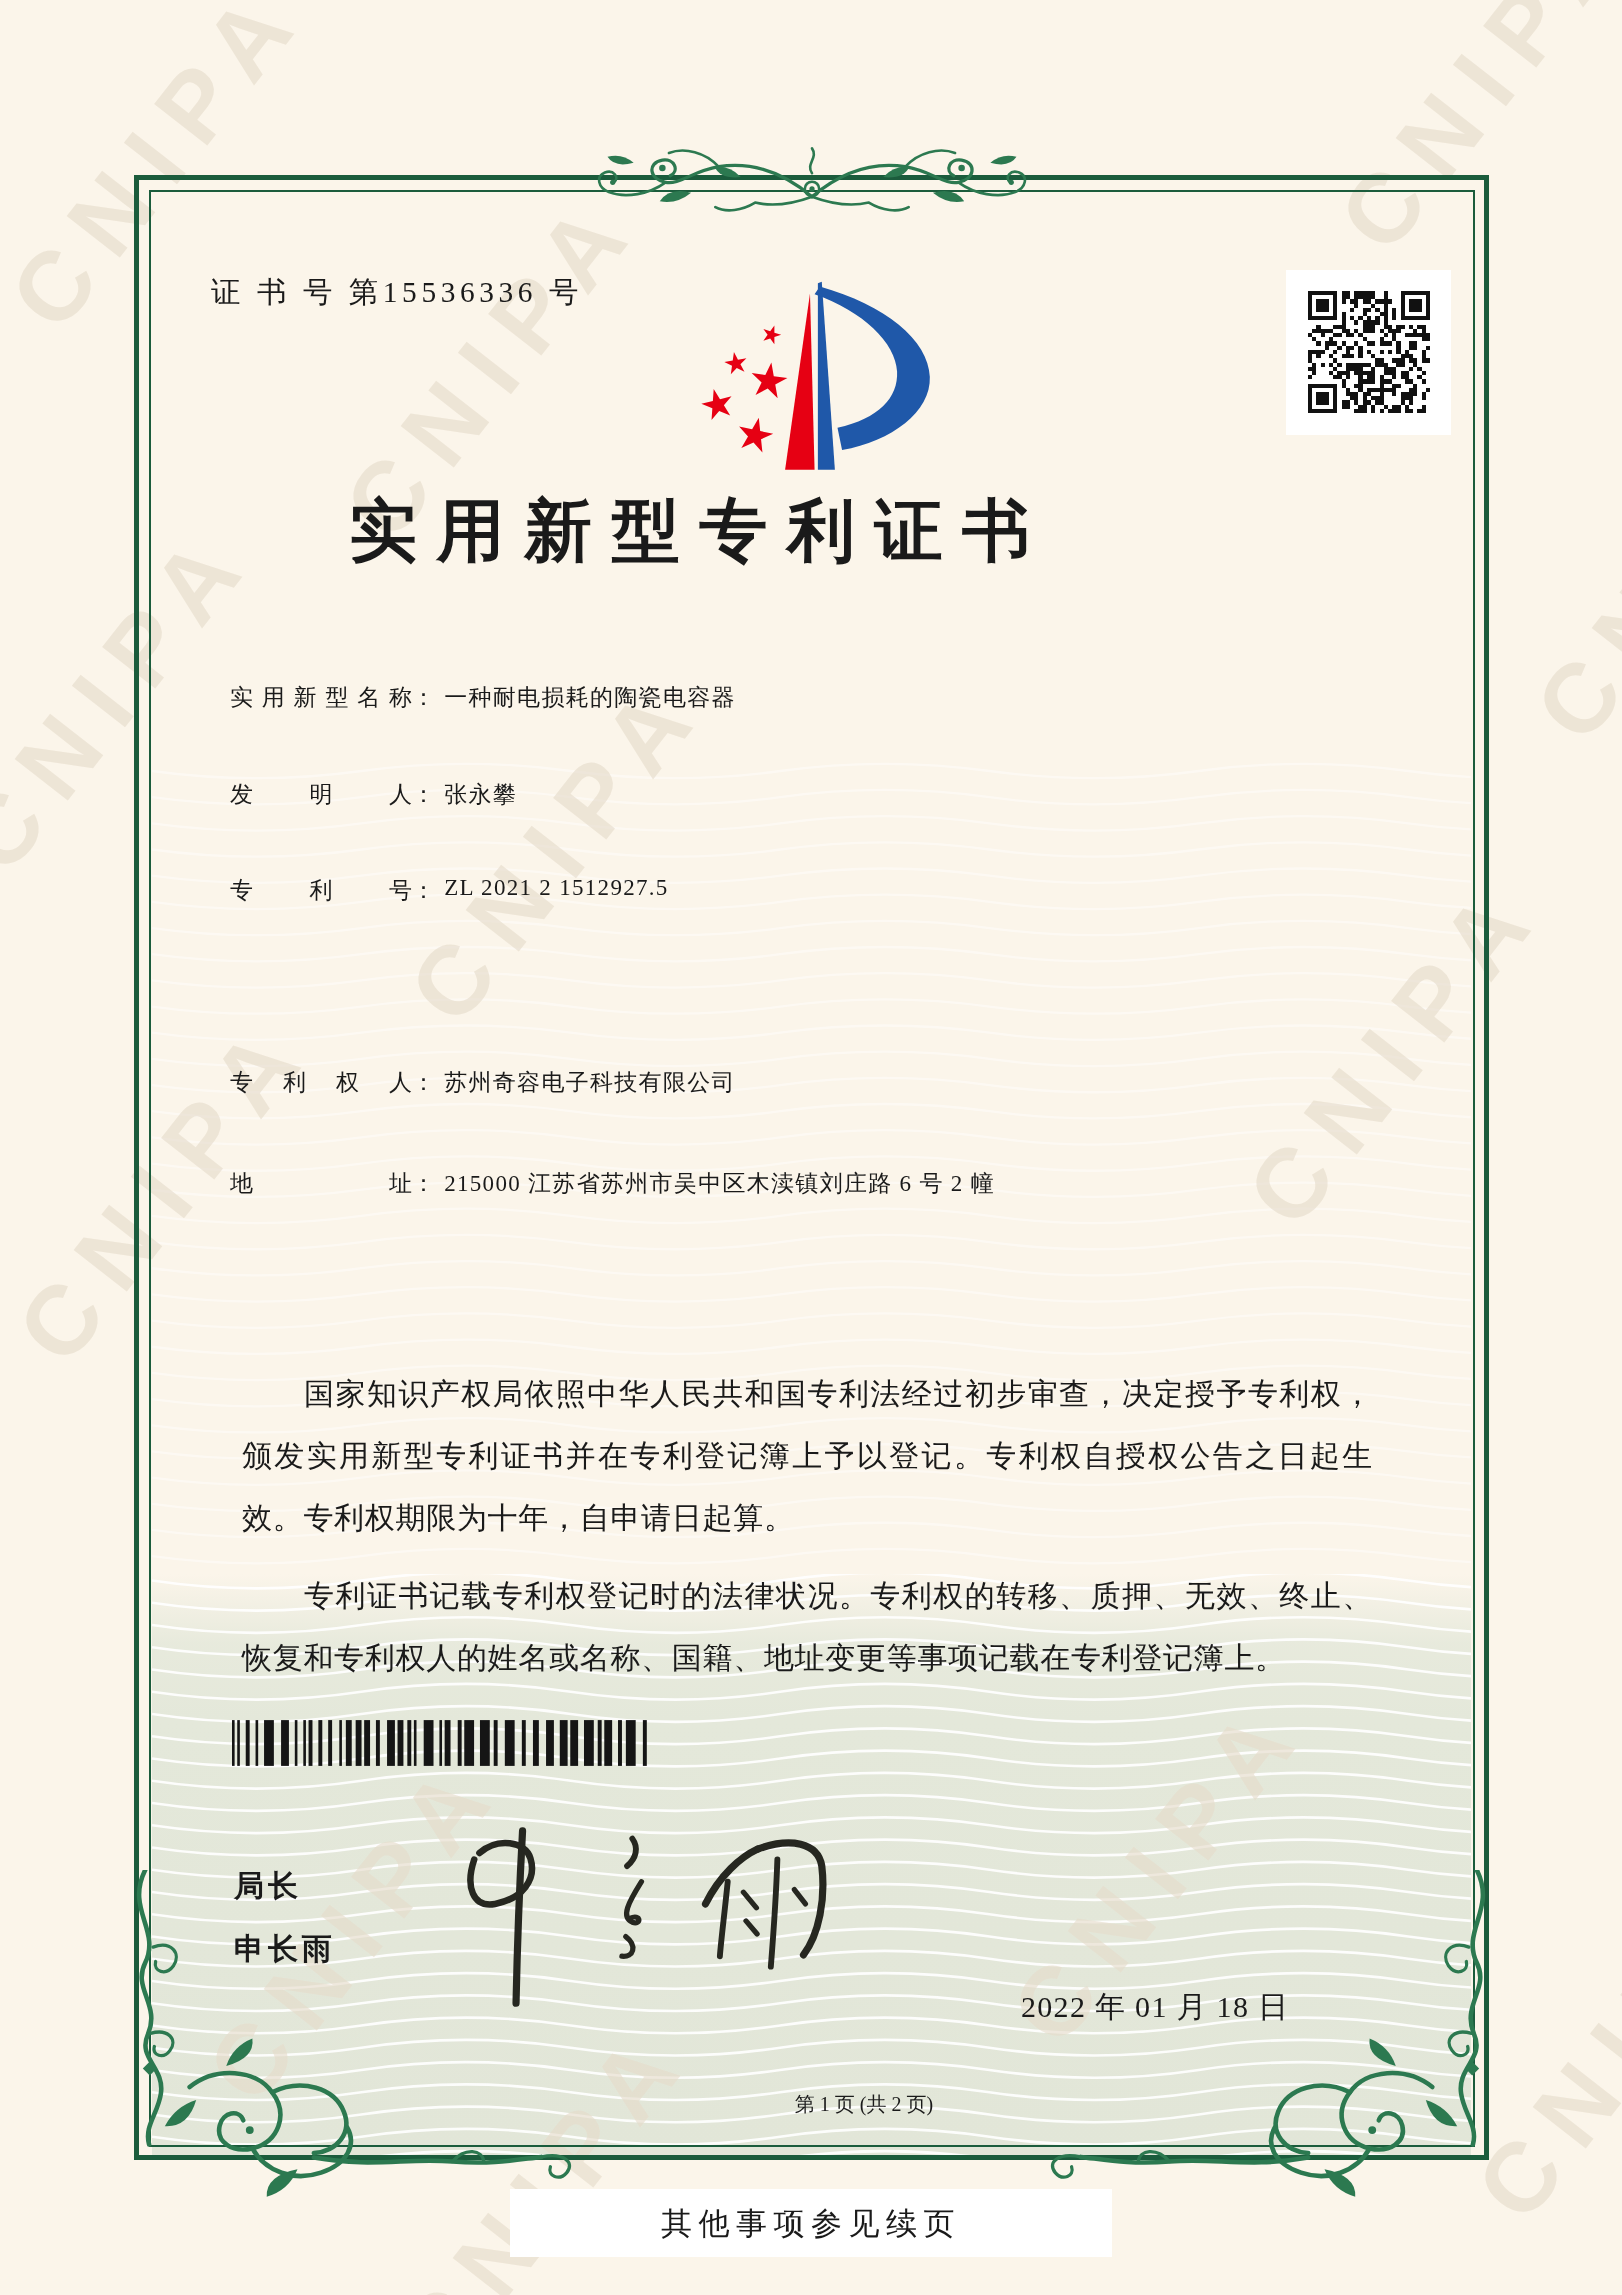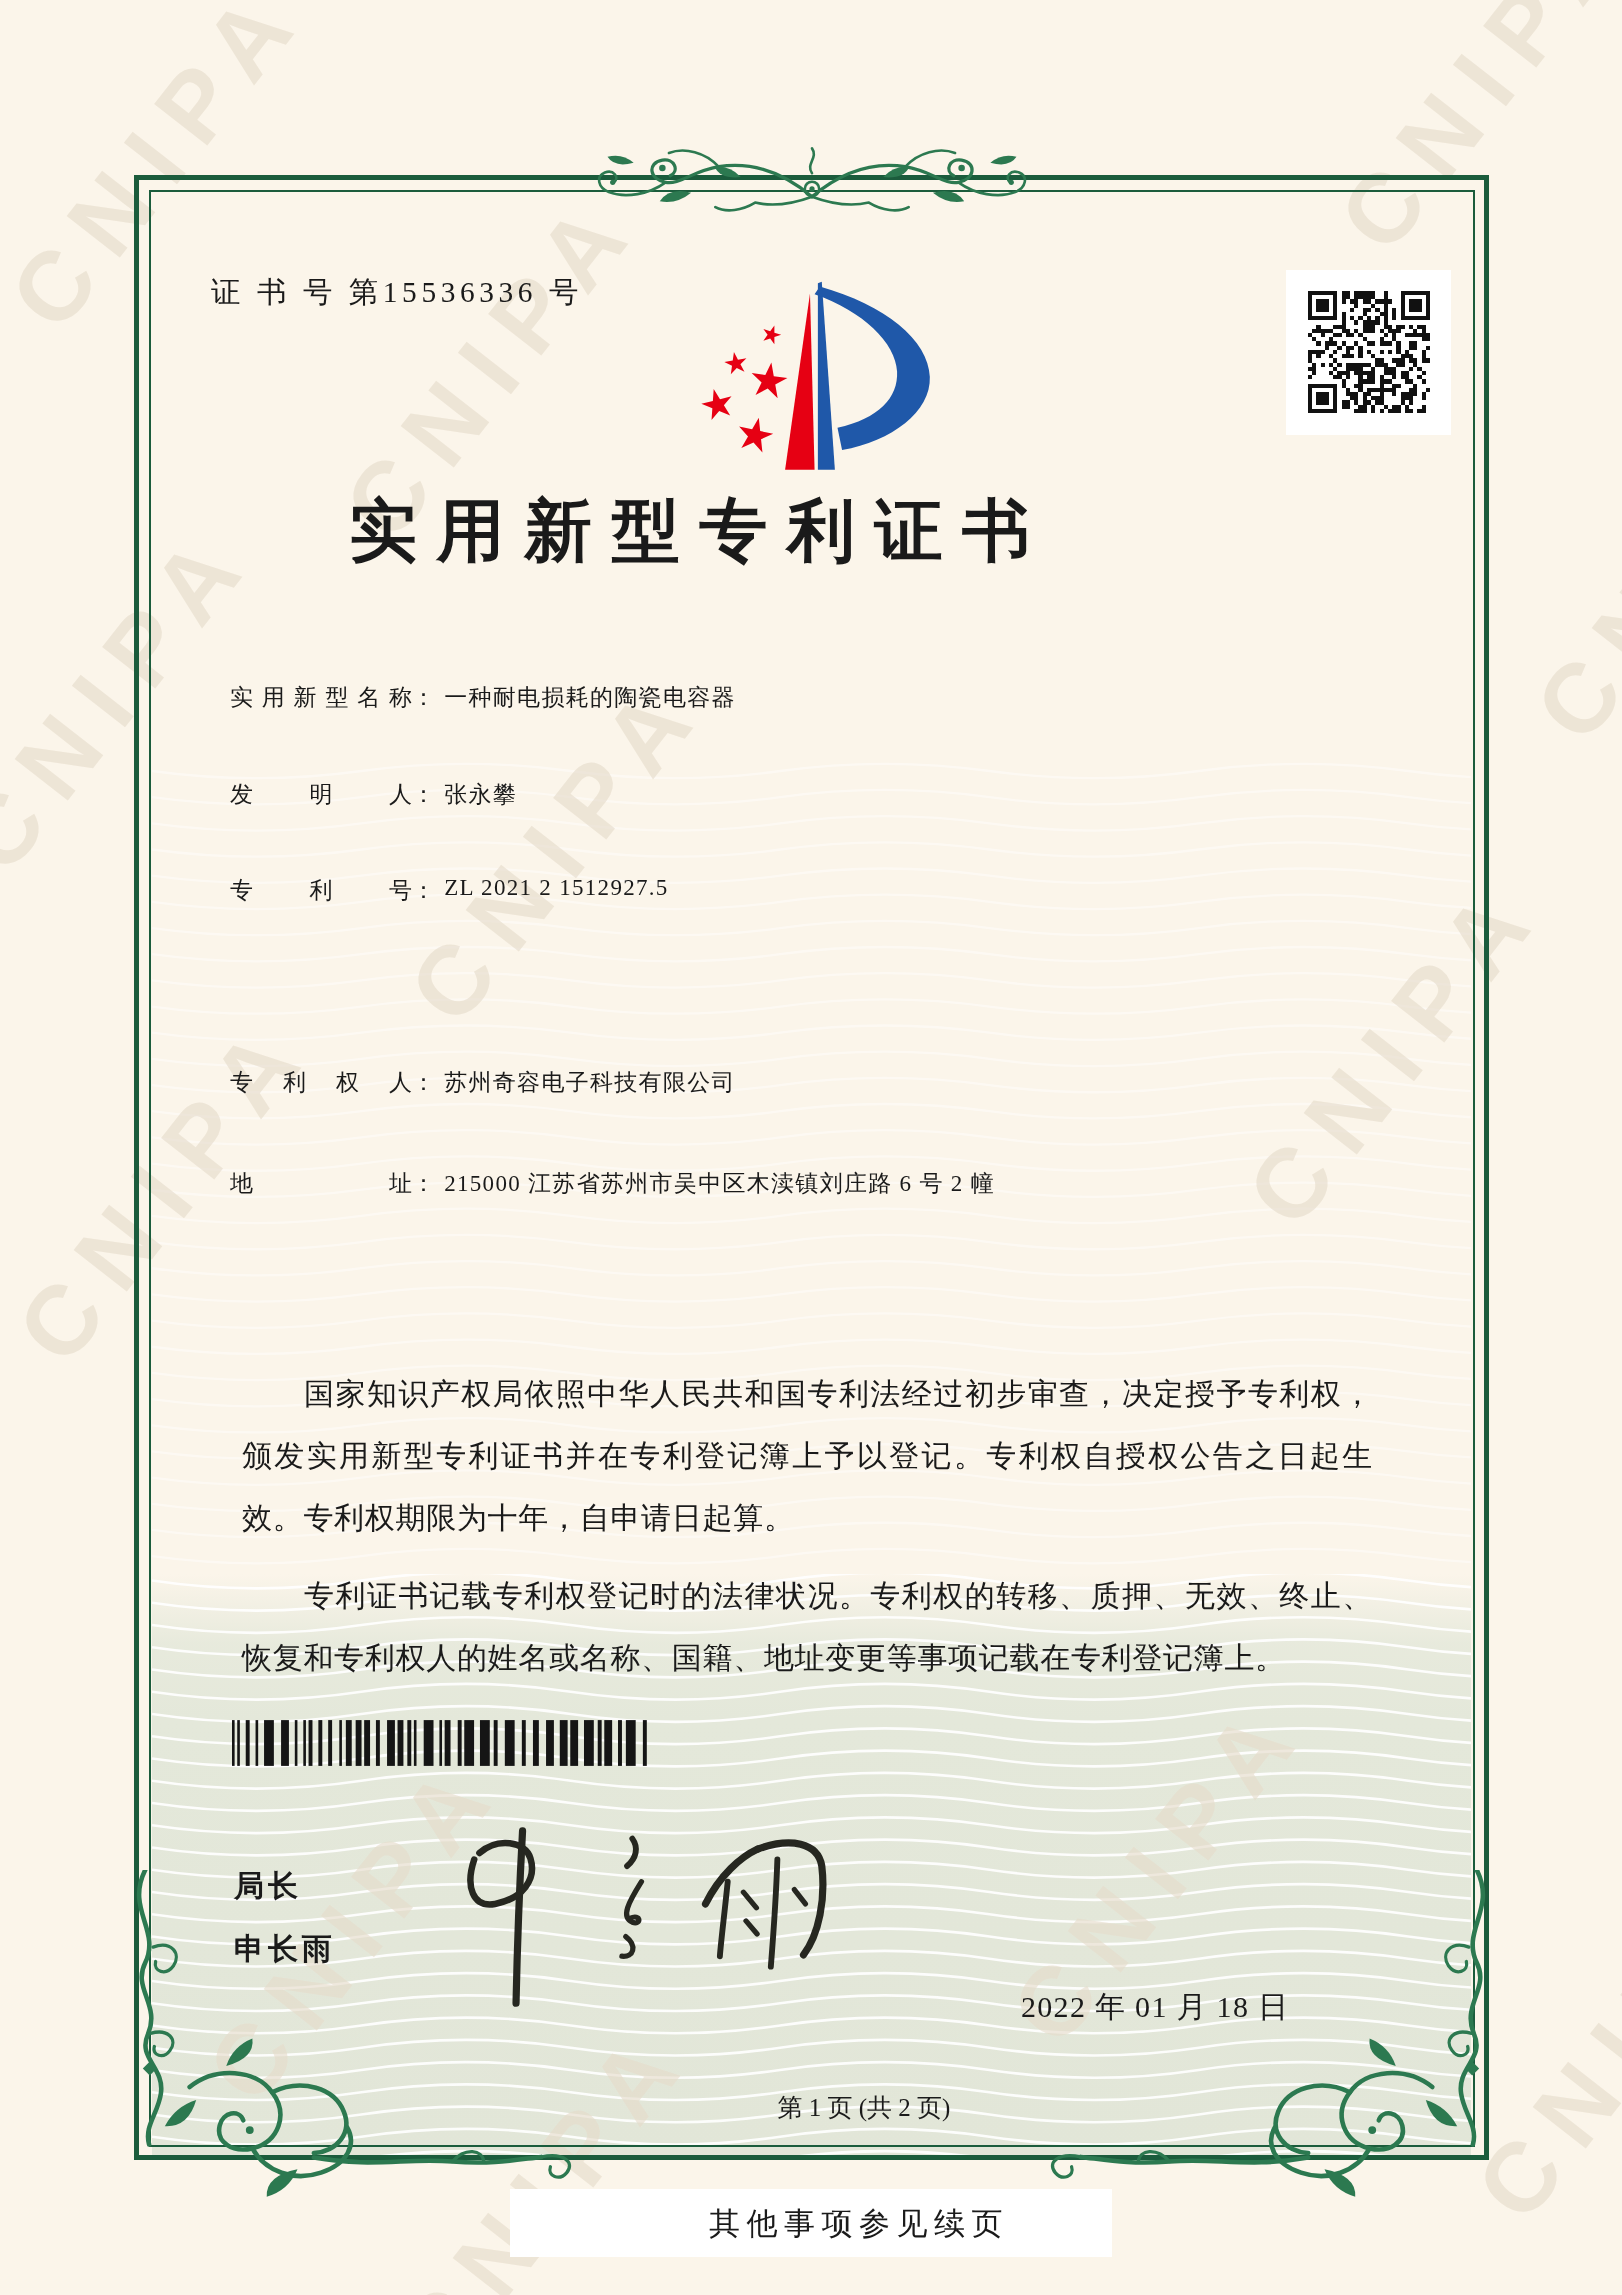--- a/index.html
+++ b/index.html
@@ -57,23 +57,23 @@
     position:absolute;left:226px;top:1347px;width:1163px;z-index:30;
     font-size:30px;line-height:62px;text-align:justify;letter-spacing:0.7px;
   }
   .body-text p{margin:16px;text-indent:62px;}
   
   .barcode{position:absolute;left:232px;top:1720px;z-index:30;}
   .officer-title{position:absolute;left:234px;top:1866px;font-size:30px;font-weight:bold;letter-spacing:3.9px;z-index:30;text-align:right;}
   .officer-name{position:absolute;left:234px;top:1929px;font-size:30px;font-weight:bold;letter-spacing:3.9px;z-index:30;}
   .signature{position:absolute;left:445px;top:1819px;z-index:31;}
   .sign-date{position:absolute;left:1021px;top:1987px;font-size:30px;letter-spacing:1.3px;z-index:30;}
-  .page-no{position:absolute;left:152px;top:2091px;width:1424px;text-align:center;font-size:25px;z-index:30;}
+  .page-no{position:absolute;left:152px;top:2091px;width:1424px;text-align:center;font-size:20px;z-index:30;}
   .footer-box{position:absolute;left:510px;top:2189px;width:602px;height:68px;background:#ffffff;z-index:30;}
-  .footer-note{position:absolute;left:510px;top:2203px;width:602px;text-align:center;font-size:31px;letter-spacing:6.5px;z-index:31;padding-left:48px;}
+  .footer-note{position:absolute;left:510px;top:2203px;width:602px;text-align:center;font-size:31px;letter-spacing:6.5px;z-index:31;}
 </style>
 </head>
 <body>
 
 <div class="page">
 
   <div id="wm-layer">
       <div class="wm" style="left: -46px; top: 98px;">CNIPA</div>
       <div class="wm" style="left: 1283px; top: 19.6px;">CNIPA</div>
       <div class="wm" style="left: 288px; top: 308px;">CNIPA</div>

